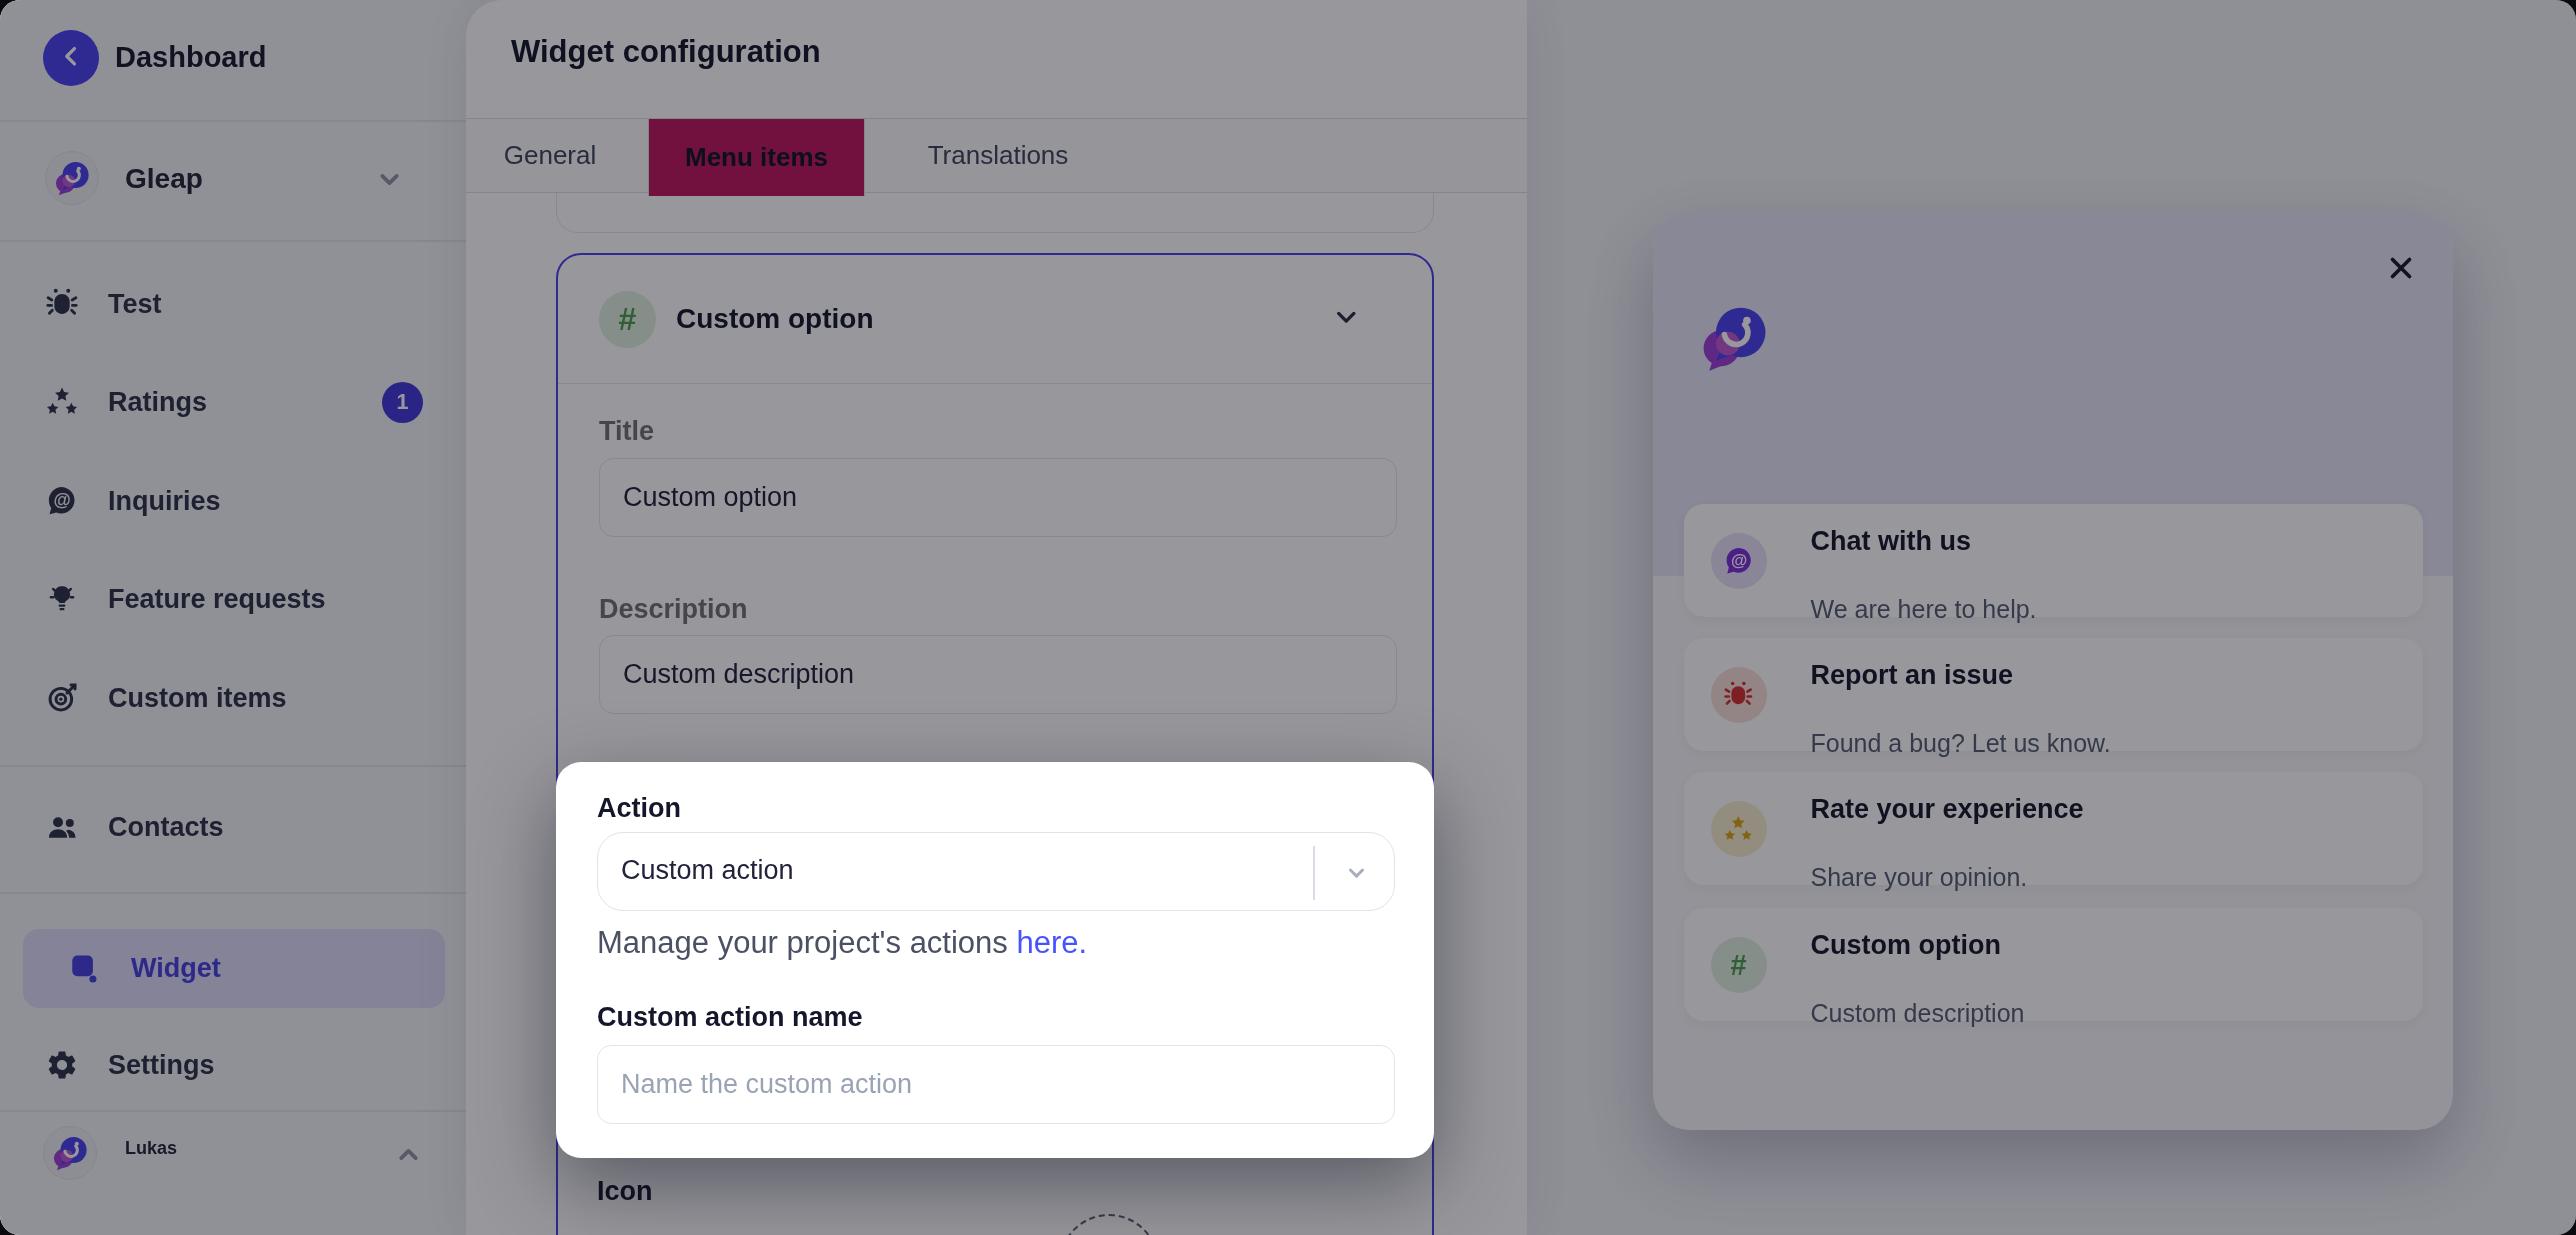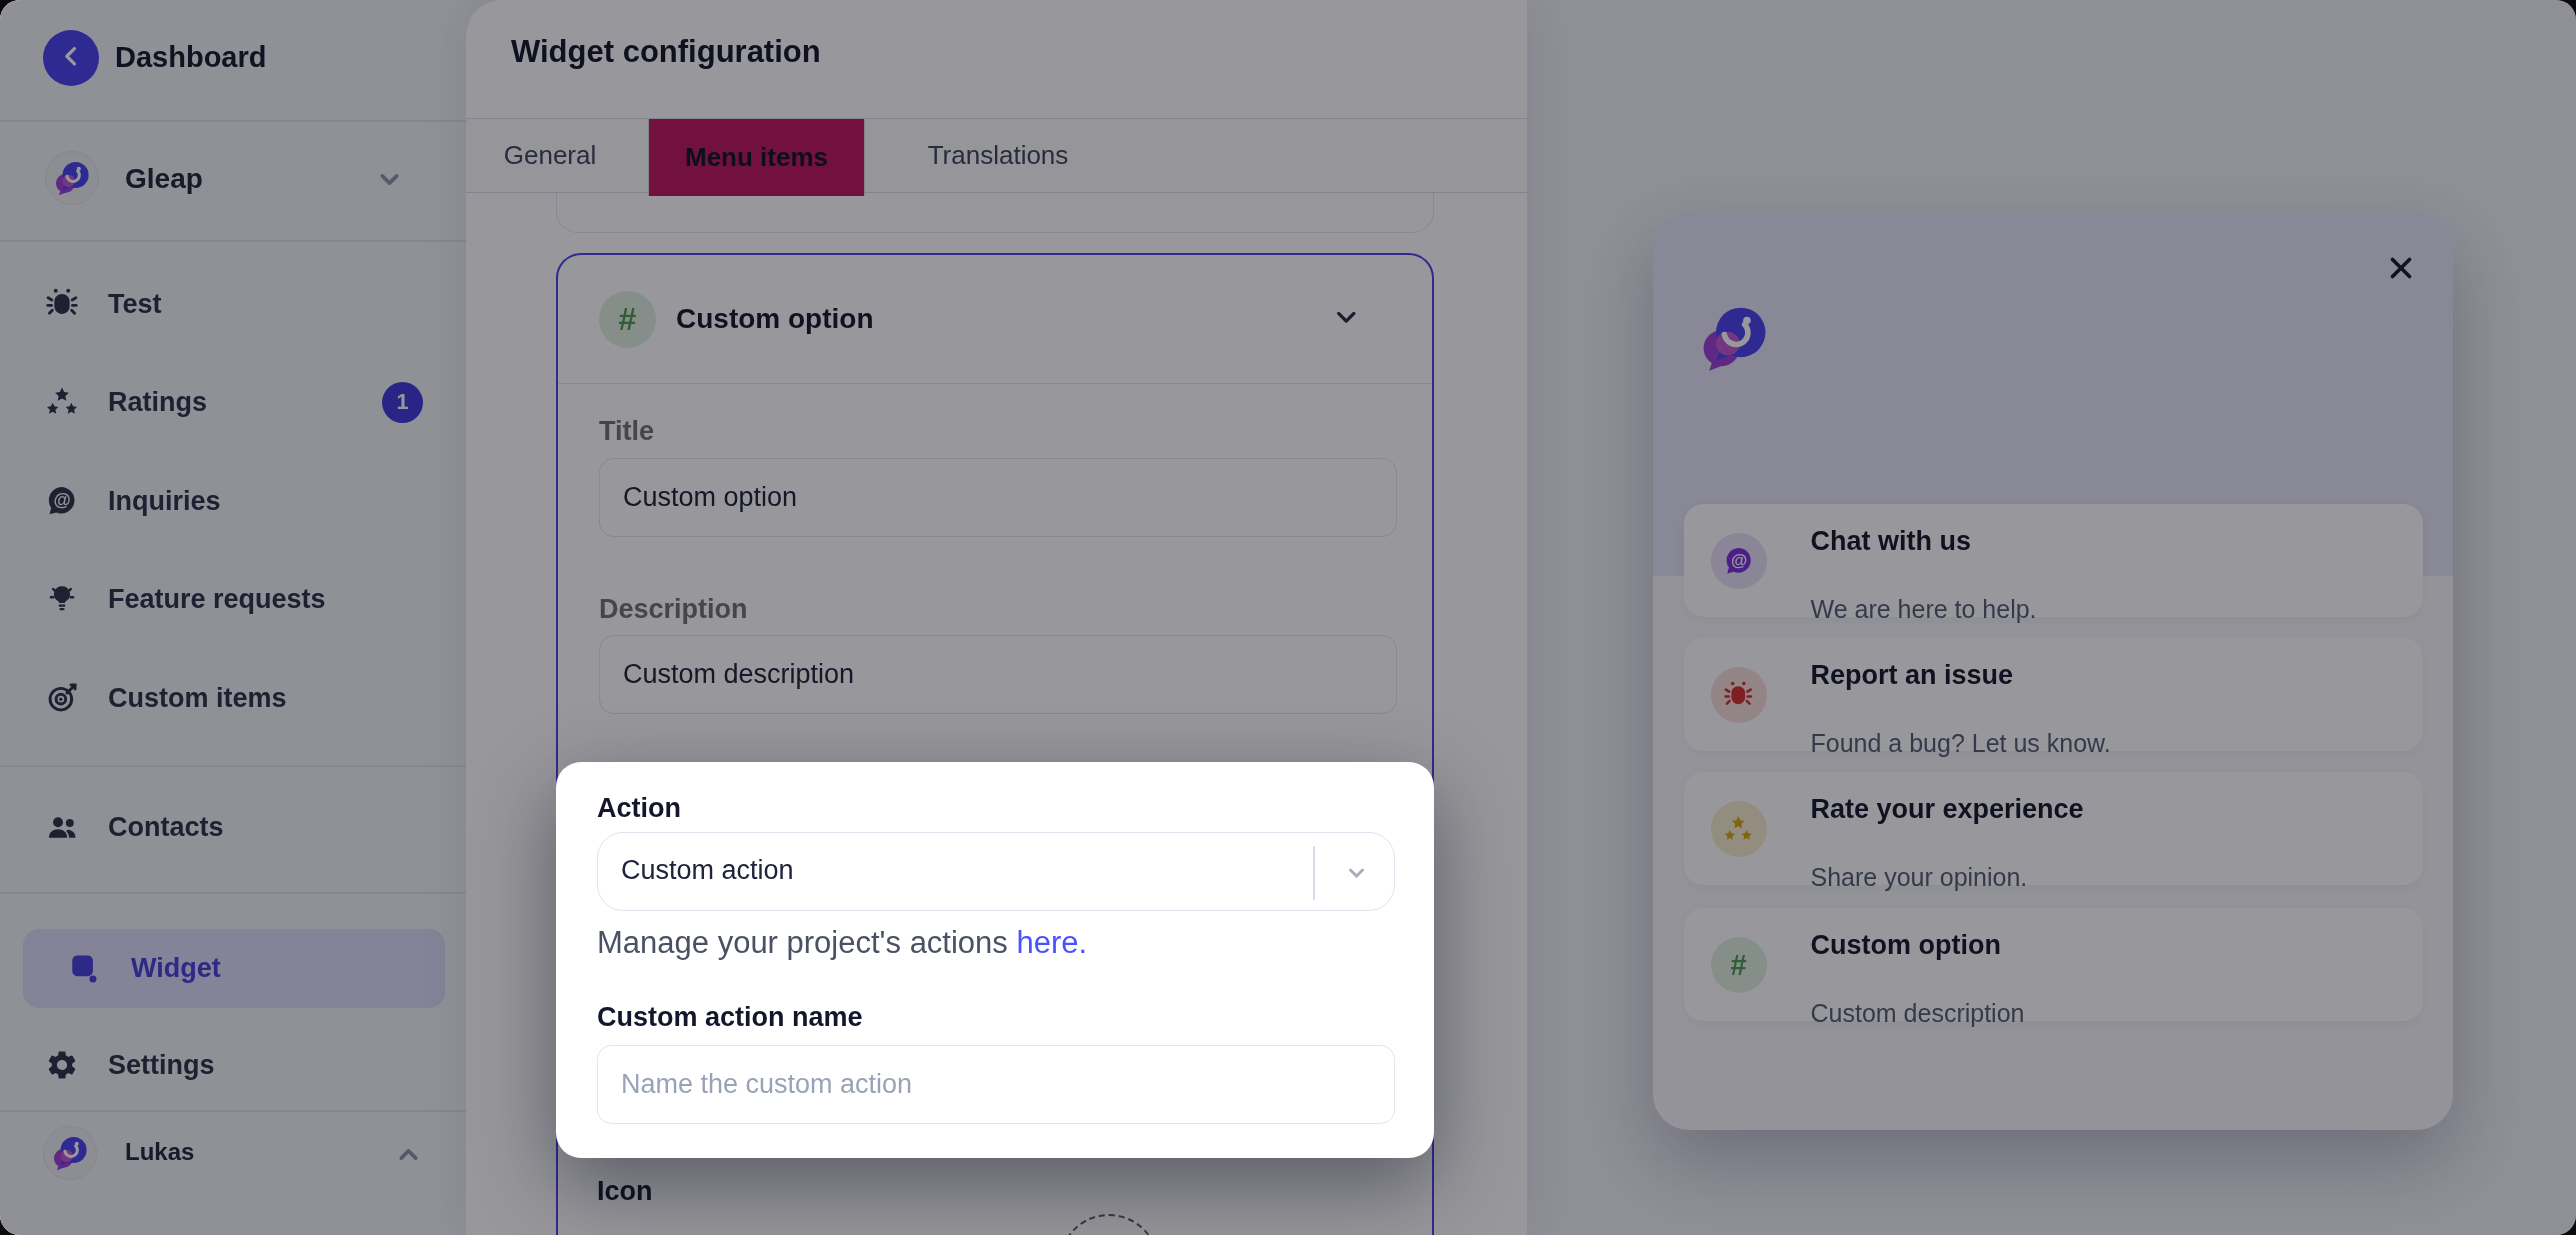--- a/index.html
+++ b/index.html
@@ -23,21 +23,21 @@
   .nav-lb { position:absolute; left:108px; font-size:27px; font-weight:600; color:#2E3247; }
   .badge { position:absolute; left:382px; top:29px; width:41px; height:41px; border-radius:50%;
            background:#4238DB; color:#fff; font-size:21.5px; font-weight:700;
            display:flex; align-items:center; justify-content:center; }
   .nav-active-pill { left:23px; top:929px; width:422px; height:79px; border-radius:16px;
                      background:#DCDBF6; cursor:pointer; }
   .nav-active-pill .nav-ic { top:22.4px; color:#4740DF; }
   .nav-active-pill .nav-lb { top:24px; color:#4740DF; font-weight:700; }
   .user-avatar { left:43px; top:1126px; width:54px; height:54px; border-radius:50%;
                  background:#ECECF2; border:1.8px solid #E0E0E8; display:flex; align-items:center; justify-content:center; }
-  .user-name { left:125px; top:1138px; font-size:24px; font-weight:700; color:#23273C; }
+  .user-name { left:125px; top:1138px; font-size:18px; font-weight:700; color:#23273C; }
 
   
   #panel { left:466px; top:0; width:1061px; height:1235px; background:#FFFFFF;
            border-radius:36px 0 0 0; box-shadow:0 0 54px rgba(40,40,80,.10); }
   .panel-title { left:45px; top:34px; font-size:31px; font-weight:700; color:#14172B; }
   #tabbar { left:0; top:118px; width:1061px; height:75px; background:#FAFAFC;
             border-top:1.8px solid #DDDDE7; border-bottom:1.8px solid #DDDDE7; display:flex; z-index:3;gap:14px; }
   .tab { height:100%; display:flex; align-items:center; justify-content:center;
          font-size:26px; font-weight:500; color:#3F465C; cursor:pointer; }
   .tab.active { background:#be185d; border-left:1.8px solid #DDDDE7; border-right:1.8px solid #DDDDE7;

